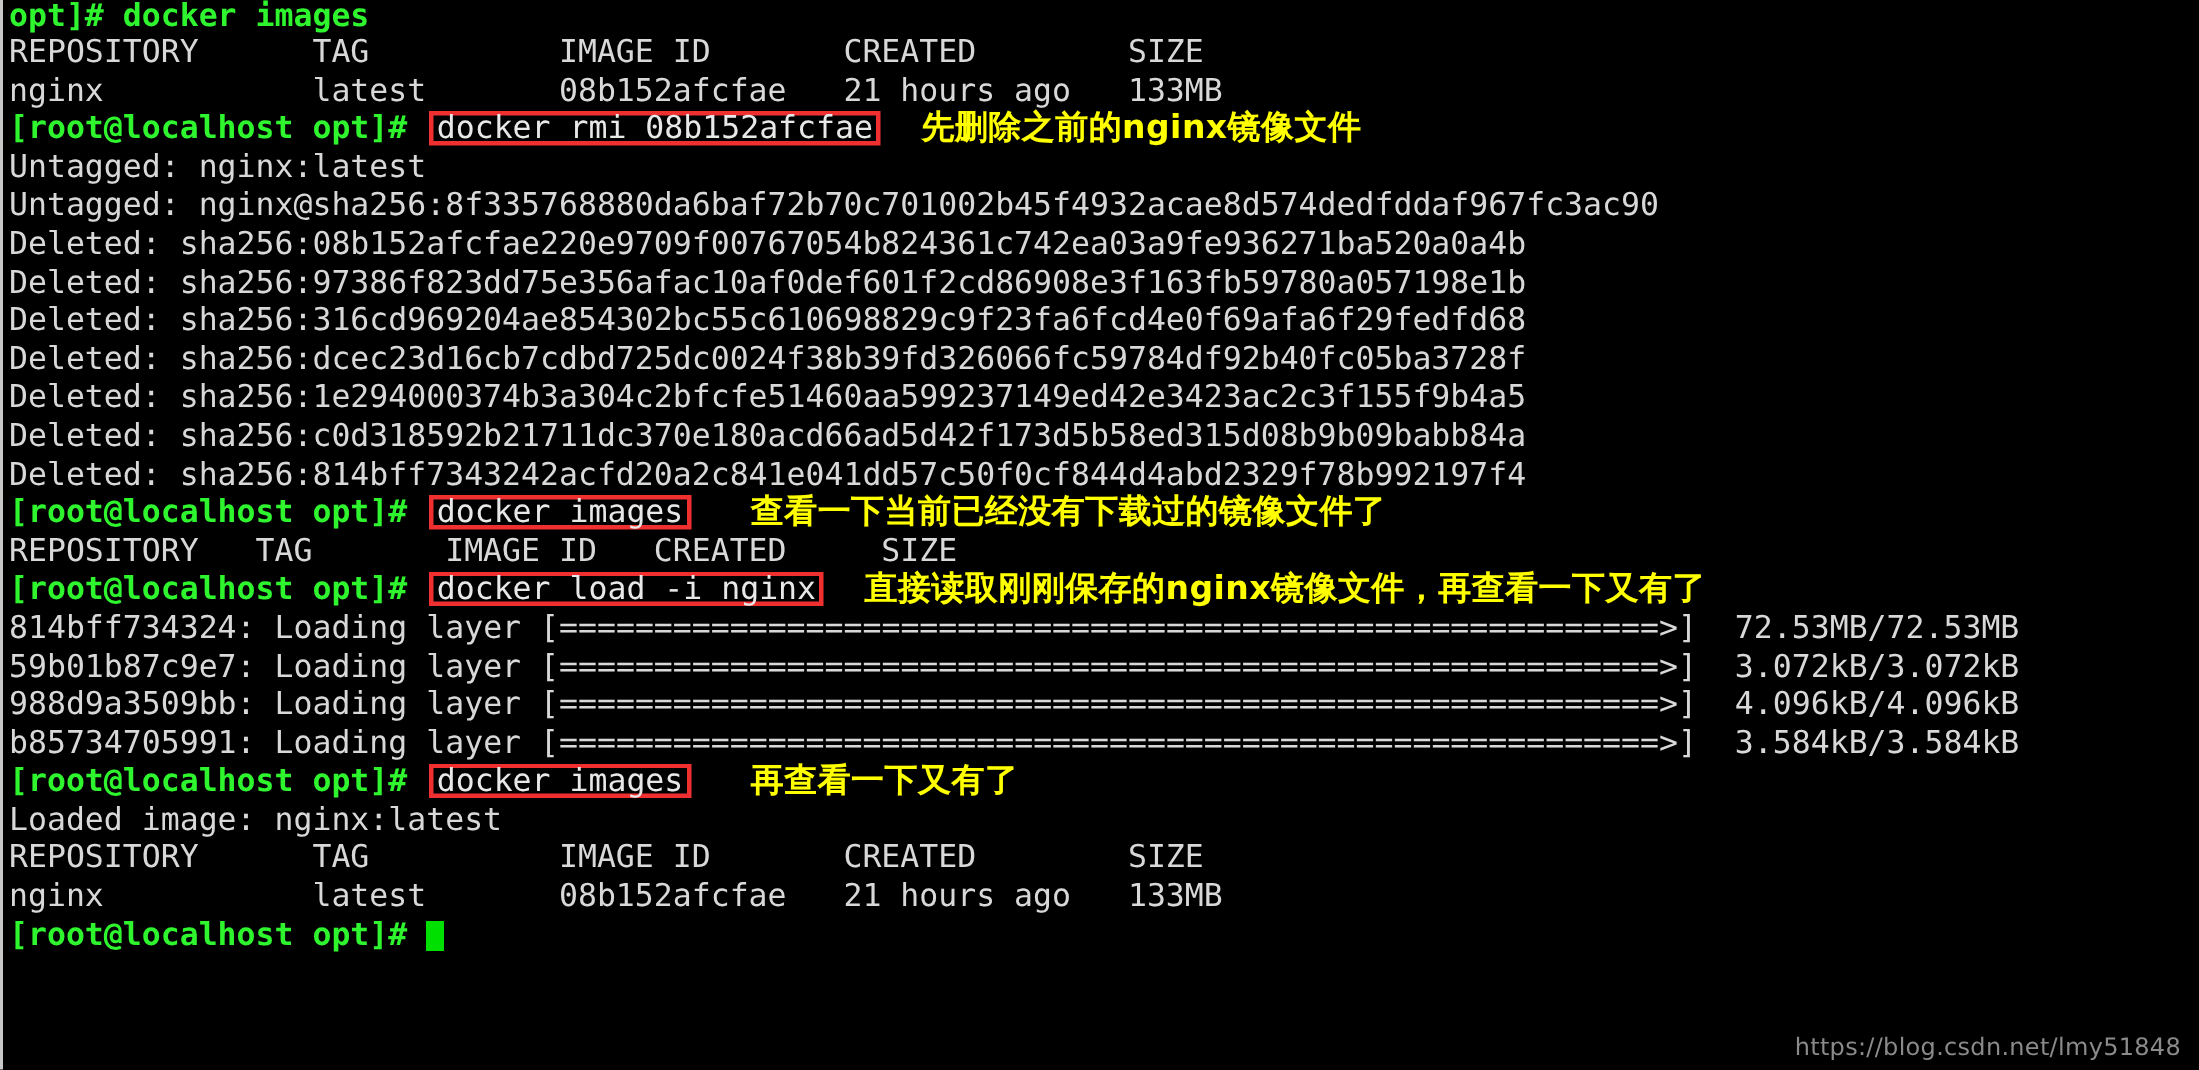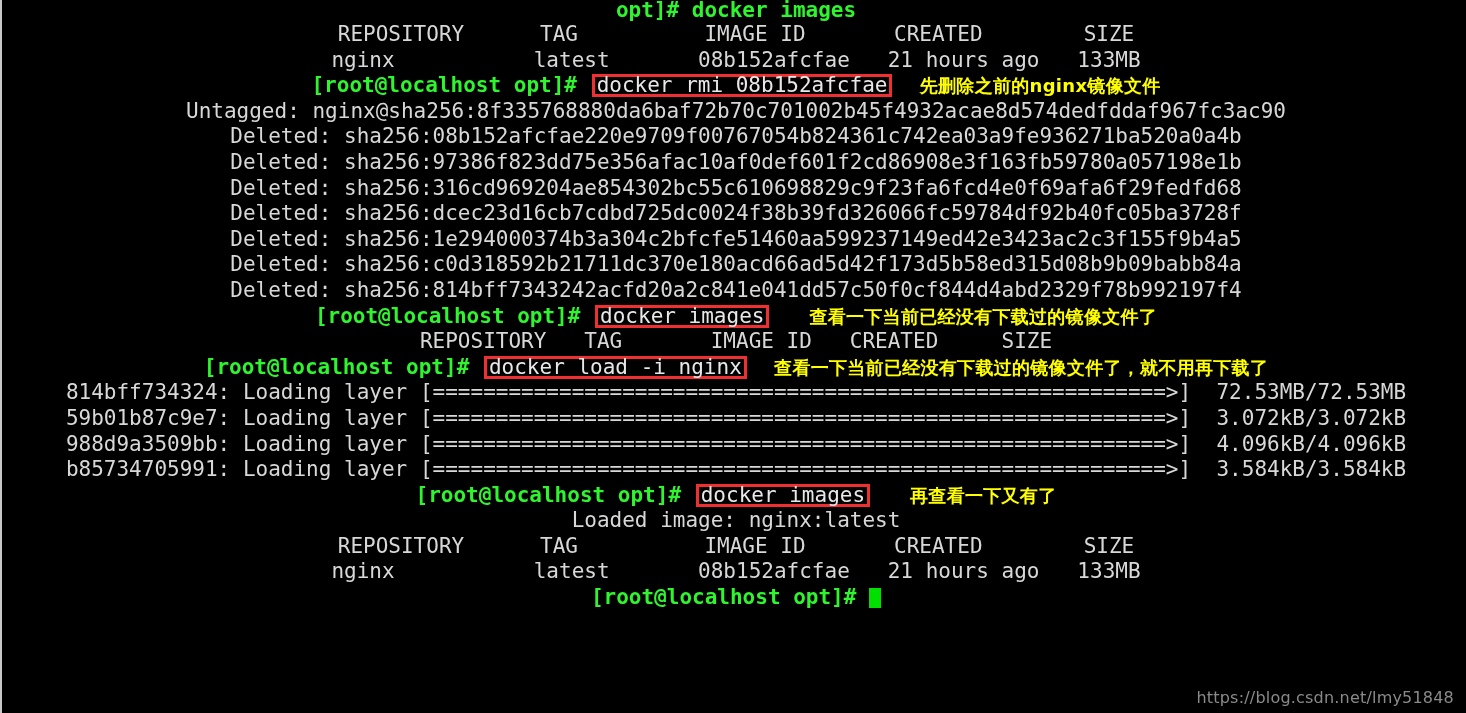--- a/index.html
+++ b/index.html
@@ -43,21 +43,20 @@
 
   .line {
     height: 25.6px;
     line-height: 25.6px;
     white-space: pre;
     font-size: 21px;
     font-family: "DejaVu Sans Mono", "Liberation Mono", monospace;
     color: #d8d8d8;
     letter-spacing: 0px;
     position: relative;
-    text-align: center;
   }
 
   
   .line.clipped {
     height: 22px;
     line-height: 20px;
   }
 
   .prompt {
     color: #2ef52e;
@@ -75,21 +74,21 @@
     padding: 0px 5px;
     margin: 0 2px;
     box-shadow: inset 0 0 0 3px #f03030;
     line-height: 23px;
   }
 
   
   .note {
     color: #ffff00;
     font-family: "DejaVu Sans", "Liberation Sans", sans-serif;
-    font-size: 18px;
+    font-size: 22px;
     font-weight: bold;
     letter-spacing: 0.3px;
   }
 
   .cursor {
     display: inline-block;
     width: 12px;
     height: 20px;
     background: #00e000;
     vertical-align: -4px;
@@ -121,34 +120,35 @@
   <div class="lines">
 
     <div class="line clipped"><span class="prompt">opt]# docker images</span></div>
 
 
     <div class="line">REPOSITORY      TAG          IMAGE ID       CREATED        SIZE</div>
     <div class="line">nginx           latest       08b152afcfae   21 hours ago   133MB</div>
 
     <div class="line"><span class="prompt">[root@localhost opt]#</span><span> </span><span class="boxed">docker rmi 08b152afcfae</span><span>  </span><span class="note">先删除之前的nginx镜像文件</span></div>
 
+    <div class="line">Untagged: nginx:latest</div>
     <div class="line">Untagged: nginx@sha256:8f335768880da6baf72b70c701002b45f4932acae8d574dedfddaf967fc3ac90</div>
     <div class="line">Deleted: sha256:08b152afcfae220e9709f00767054b824361c742ea03a9fe936271ba520a0a4b</div>
     <div class="line">Deleted: sha256:97386f823dd75e356afac10af0def601f2cd86908e3f163fb59780a057198e1b</div>
     <div class="line">Deleted: sha256:316cd969204ae854302bc55c610698829c9f23fa6fcd4e0f69afa6f29fedfd68</div>
     <div class="line">Deleted: sha256:dcec23d16cb7cdbd725dc0024f38b39fd326066fc59784df92b40fc05ba3728f</div>
     <div class="line">Deleted: sha256:1e294000374b3a304c2bfcfe51460aa599237149ed42e3423ac2c3f155f9b4a5</div>
     <div class="line">Deleted: sha256:c0d318592b21711dc370e180acd66ad5d42f173d5b58ed315d08b9b09babb84a</div>
     <div class="line">Deleted: sha256:814bff7343242acfd20a2c841e041dd57c50f0cf844d4abd2329f78b992197f4</div>
 
     <div class="line"><span class="prompt">[root@localhost opt]#</span><span> </span><span class="boxed">docker images</span><span>   </span><span class="note">查看一下当前已经没有下载过的镜像文件了</span></div>
 
     <div class="line">REPOSITORY   TAG       IMAGE ID   CREATED     SIZE</div>
 
-    <div class="line"><span class="prompt">[root@localhost opt]#</span><span> </span><span class="boxed">docker load -i nginx</span><span>  </span><span class="note">查看一下当前已经没有下载过的镜像文件了，就不用再下载了</span></div>
+    <div class="line"><span class="prompt">[root@localhost opt]#</span><span> </span><span class="boxed">docker load -i nginx</span><span>  </span><span class="note">直接读取刚刚保存的nginx镜像文件，再查看一下又有了</span></div>
 
     <div class="line"><span>814bff734324</span><span>: </span><span>Loading layer</span><span> </span><span class="bar">[==========================================================&gt;]</span><span>  </span><span class="sizes">72.53MB/72.53MB</span></div>
 
 
     <div class="line"><span>59b01b87c9e7</span><span>: </span><span>Loading layer</span><span> </span><span class="bar">[==========================================================&gt;]</span><span>  </span><span class="sizes">3.072kB/3.072kB</span></div>
 
     <div class="line"><span>988d9a3509bb</span><span>: </span><span>Loading layer</span><span> </span><span class="bar">[==========================================================&gt;]</span><span>  </span><span class="sizes">4.096kB/4.096kB</span></div>
 
     <div class="line"><span>b85734705991</span><span>: </span><span>Loading layer</span><span> </span><span class="bar">[==========================================================&gt;]</span><span>  </span><span class="sizes">3.584kB/3.584kB</span></div>
 

